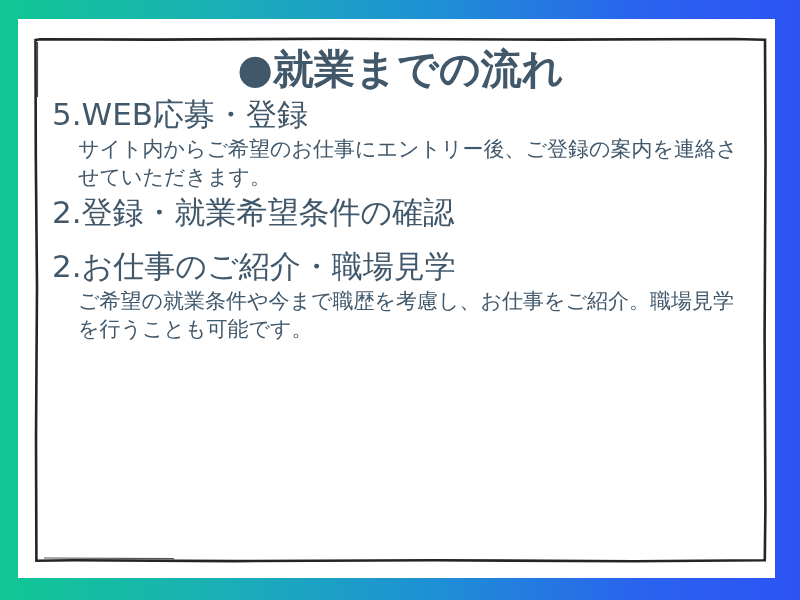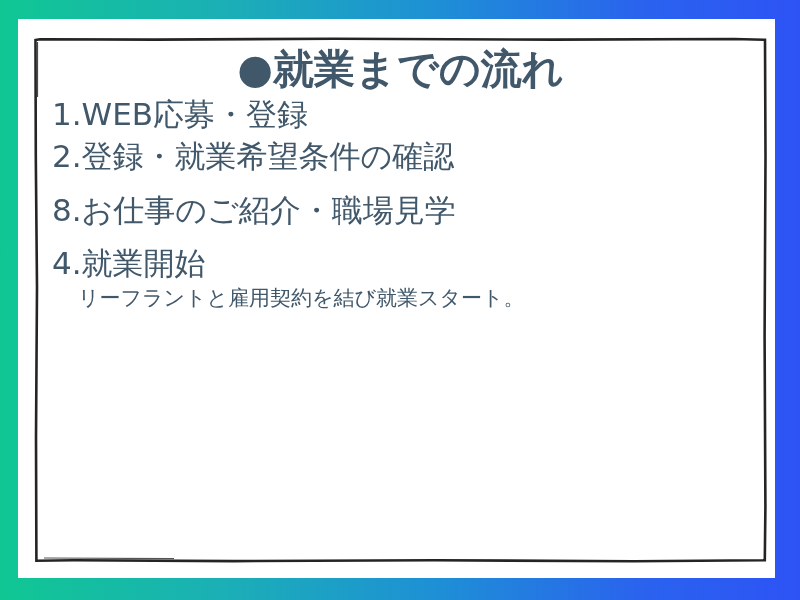--- a/index.html
+++ b/index.html
@@ -116,30 +116,28 @@
       <path d="M3.5,5 L3.5,60" fill="none" stroke="#4a4a4a" stroke-width="1.2"></path>
       <path d="M10,521 L140,521.6" fill="none" stroke="#555555" stroke-width="1.1"></path>
     </svg>
   </div>
 
   <div id="content">
 
     <h1 id="poster-title">●就業までの流れ</h1>
 
     <div class="step step-1">
-      <div class="step-heading">1.WEB応募・登録</div>
+      <div class="step-heading">5.WEB応募・登録</div>
+      <div class="step-body">サイト内からご希望のお仕事にエントリー後、ご登録の案内を連絡させていただきます。</div>
     </div>
 
     <div class="step step-2">
       <div class="step-heading">2.登録・就業希望条件の確認</div>
     </div>
 
     <div class="step step-3">
-      <div class="step-heading">8.お仕事のご紹介・職場見学</div>
+      <div class="step-heading">2.お仕事のご紹介・職場見学</div>
+      <div class="step-body">ご希望の就業条件や今まで職歴を考慮し、お仕事をご紹介。職場見学を行うことも可能です。</div>
     </div>
 
-    <div class="step step-4">
-      <div class="step-heading">4.就業開始</div>
-      <div class="step-body">リーフラントと雇用契約を結び就業スタート。</div>
-    </div>
 
   </div>
 </div>
 
 </body></html>

